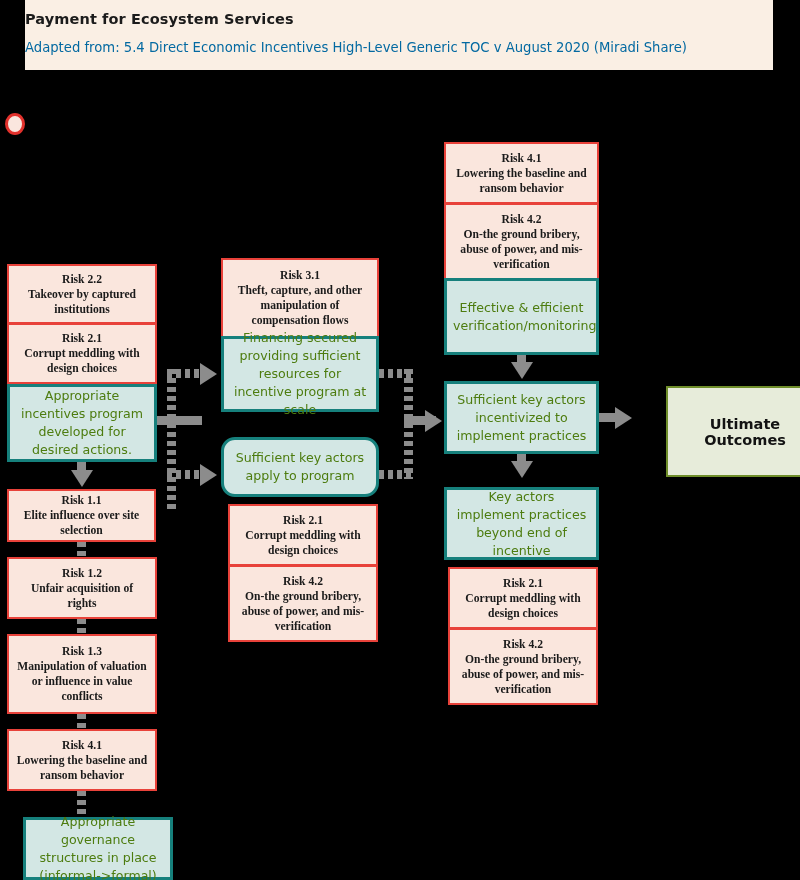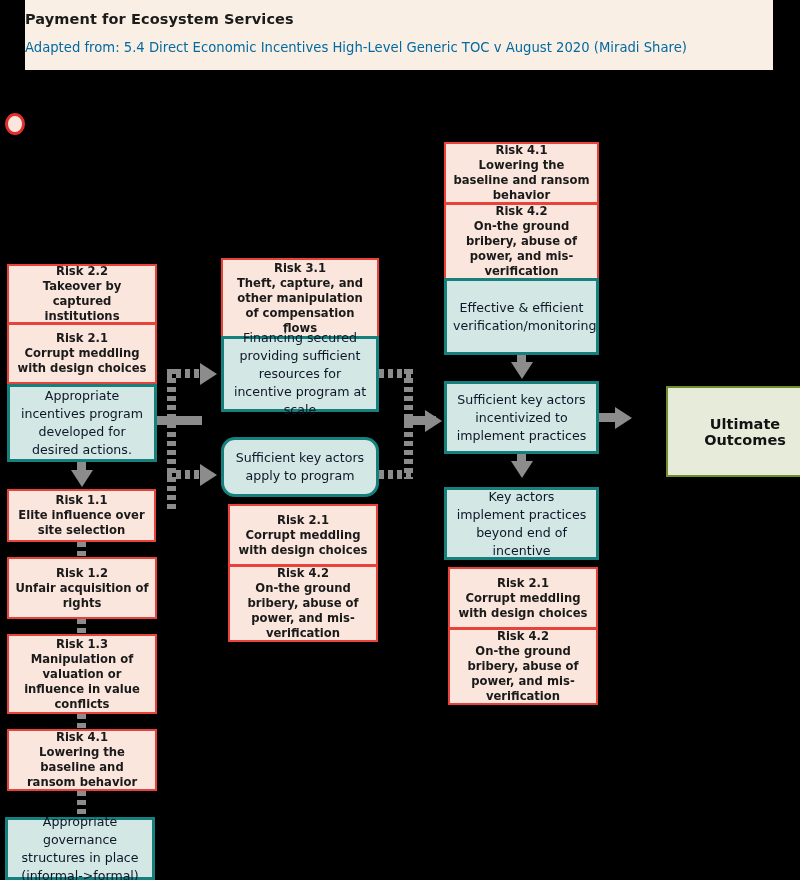--- a/index.html
+++ b/index.html
@@ -65,27 +65,28 @@
   }
   .node .inner { width: 100%; padding: 0 6px; box-sizing: border-box; }
 
   .risk {
     background: #fae6dd;
     border: 2px solid #e8423a;
     color: #1a1a1a;
     font-weight: bold;
     font-size: 11.6px;
     line-height: 15px;
+    font-family: Liberation Serif, serif;
   }
   .risk.stack-bot { border-top-width: 1px; }
 
   .result {
     background: #d3e7e4;
     border: 3px solid #16807c;
-    color: #0f172a;
+    color: #4d7c0f;
     font-weight: normal;
     font-size: 12.6px;
     line-height: 18px;
   }
 
   .outcome {
     background: #e7ecda;
     border: 2px solid #6f8e2a;
     color: #131313;
     font-weight: bold;
@@ -186,21 +187,21 @@
 
 <div class="node risk" style="left:7px; top:729px; width:150px; height:62px;">
   <div class="inner">
     <span>Risk 4.1</span><br>
     <span>Lowering the baseline and ransom behavior</span>
   </div>
 </div>
 
 <div class="dash-v conn" style="left:77px; top:791px; height:26px;"></div>
 
-<div class="node result" style="left:5px; top:817px; width:150px; height:63px;">
+<div class="node result" style="left:23px; top:817px; width:150px; height:63px;">
   <div class="inner">Appropriate governance structures in place (informal-&gt;formal)</div>
 </div>
 
 <div class="solid-h conn" style="left:157px; top:416px; width:45px;"></div>
 <div class="dash-v conn" style="left:167px; top:369px; height:140px;"></div>
 <div class="dash-h conn" style="left:167px; top:369px; width:44px;"></div>
 <div class="arrow-right" style="left:200px; top:363px;"></div>
 <div class="dash-h conn" style="left:167px; top:470px; width:44px;"></div>
 <div class="arrow-right" style="left:200px; top:464px;"></div>
 

